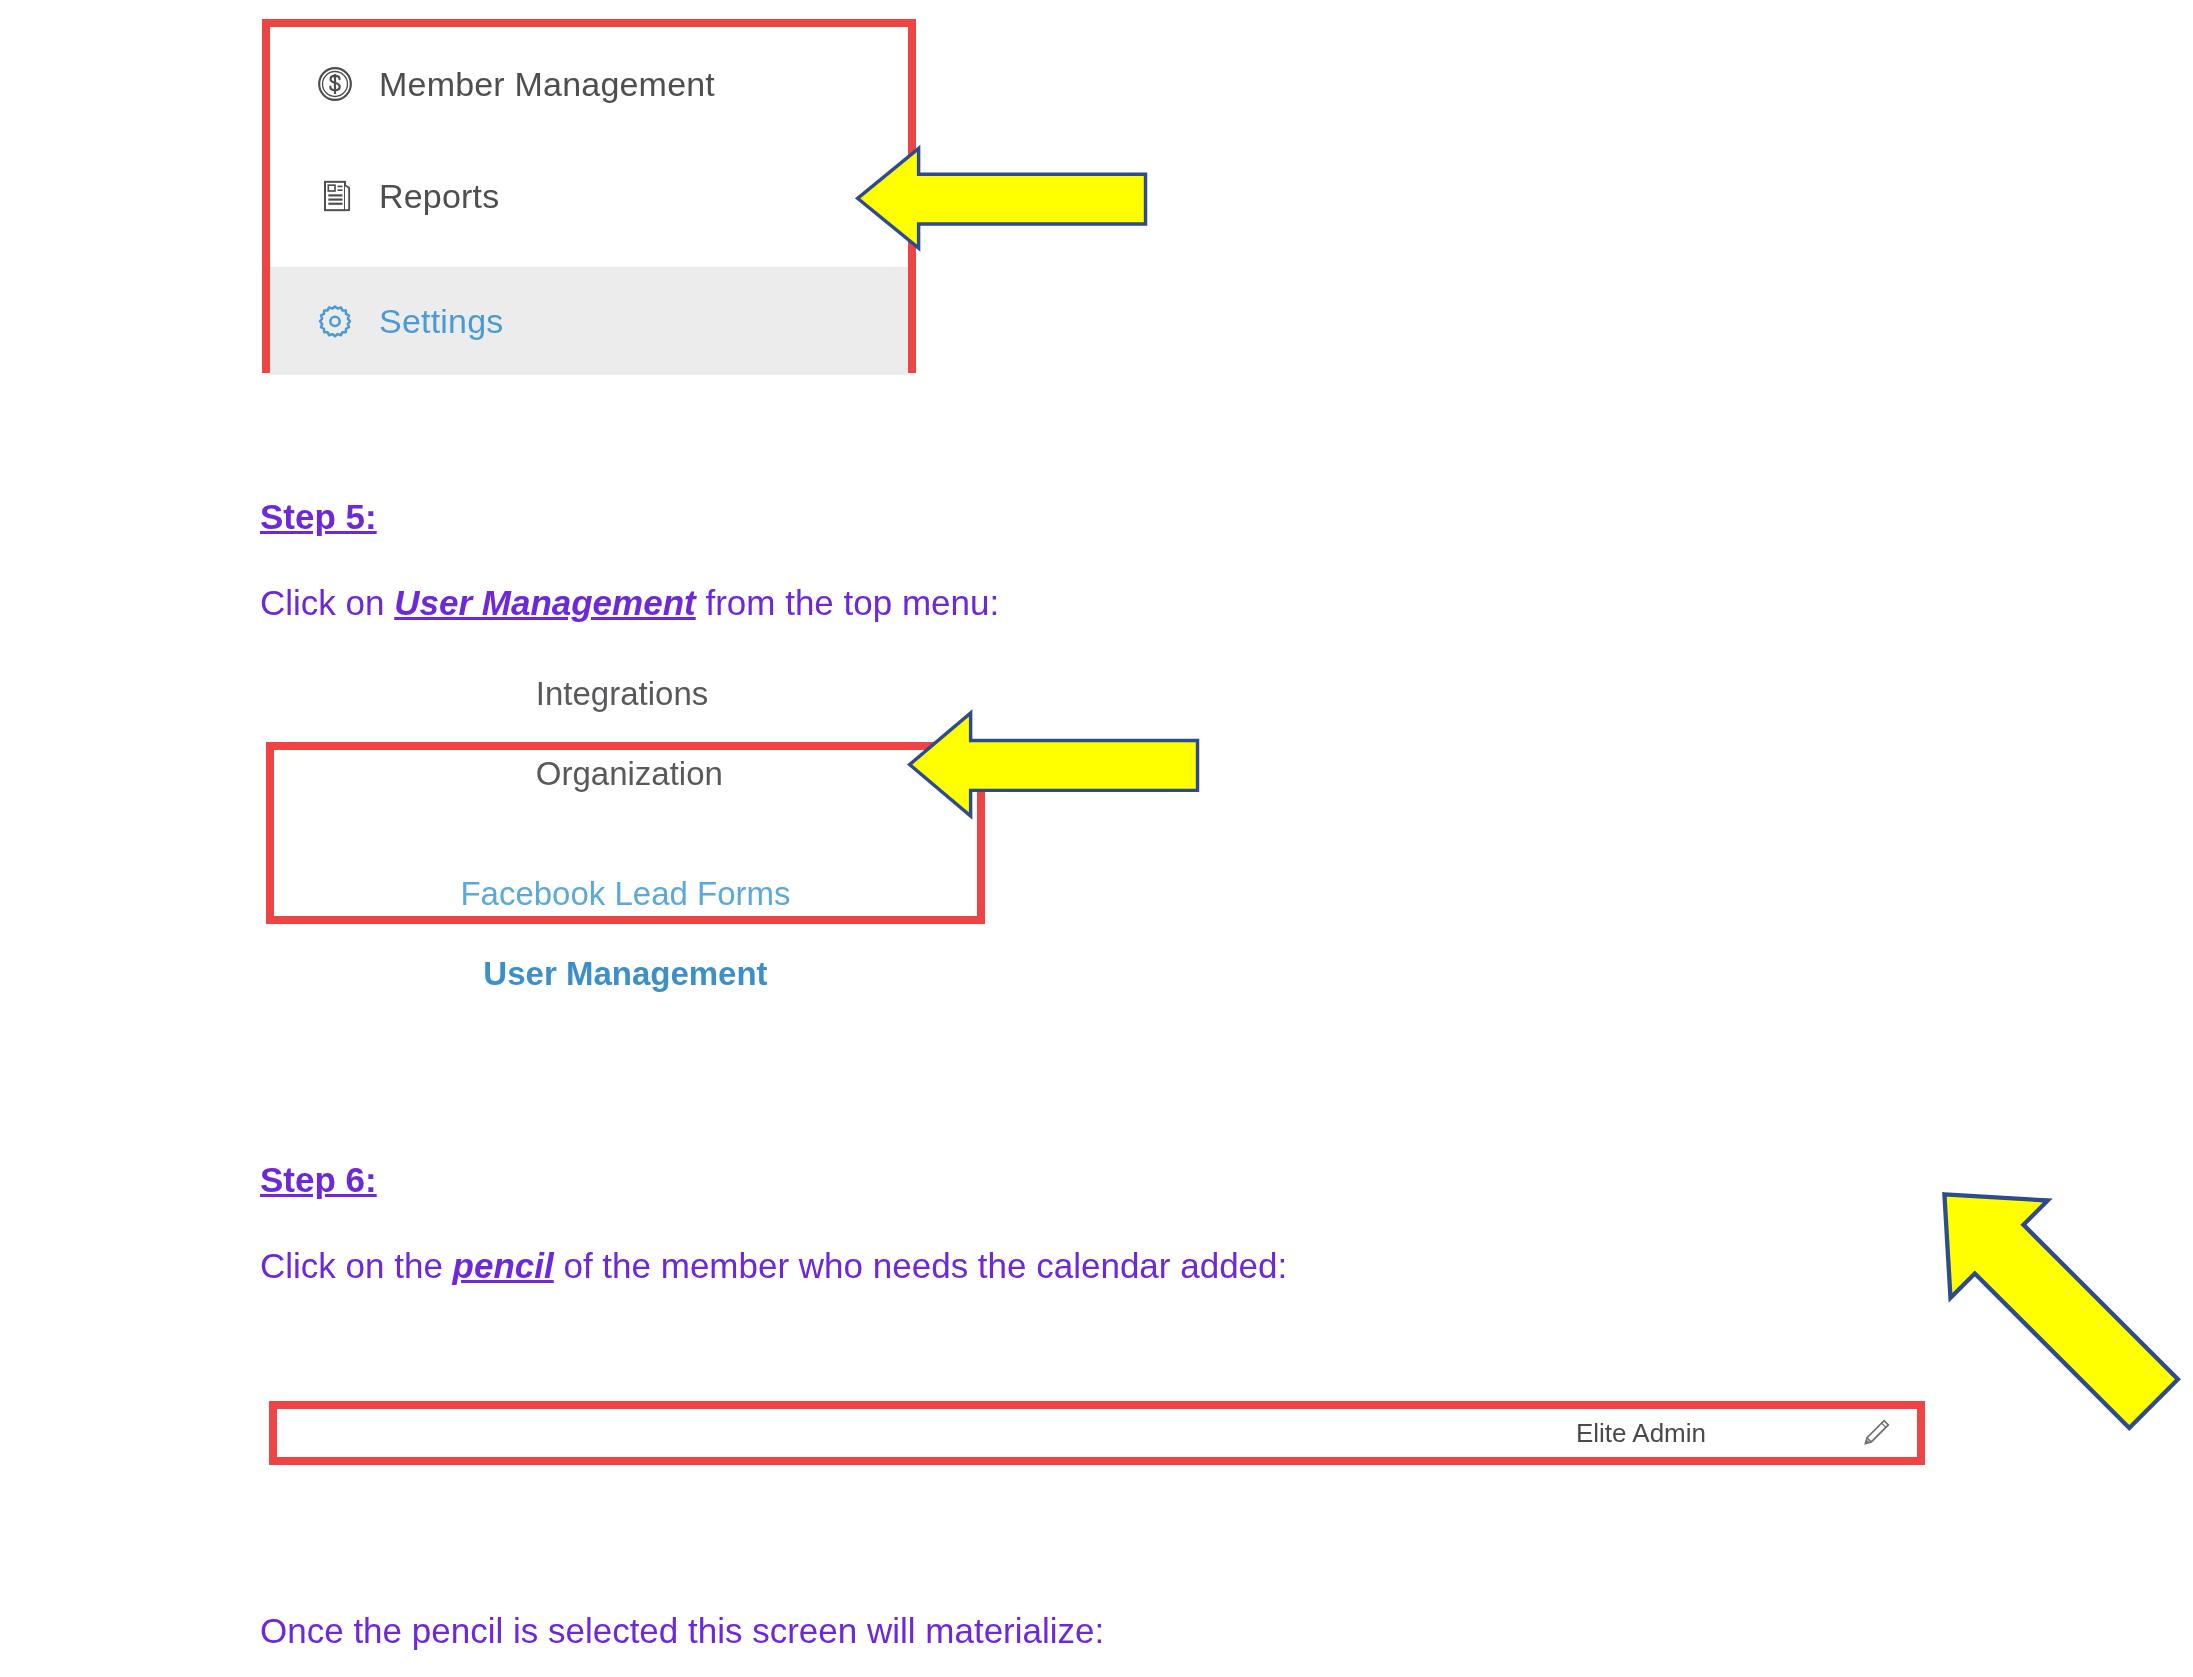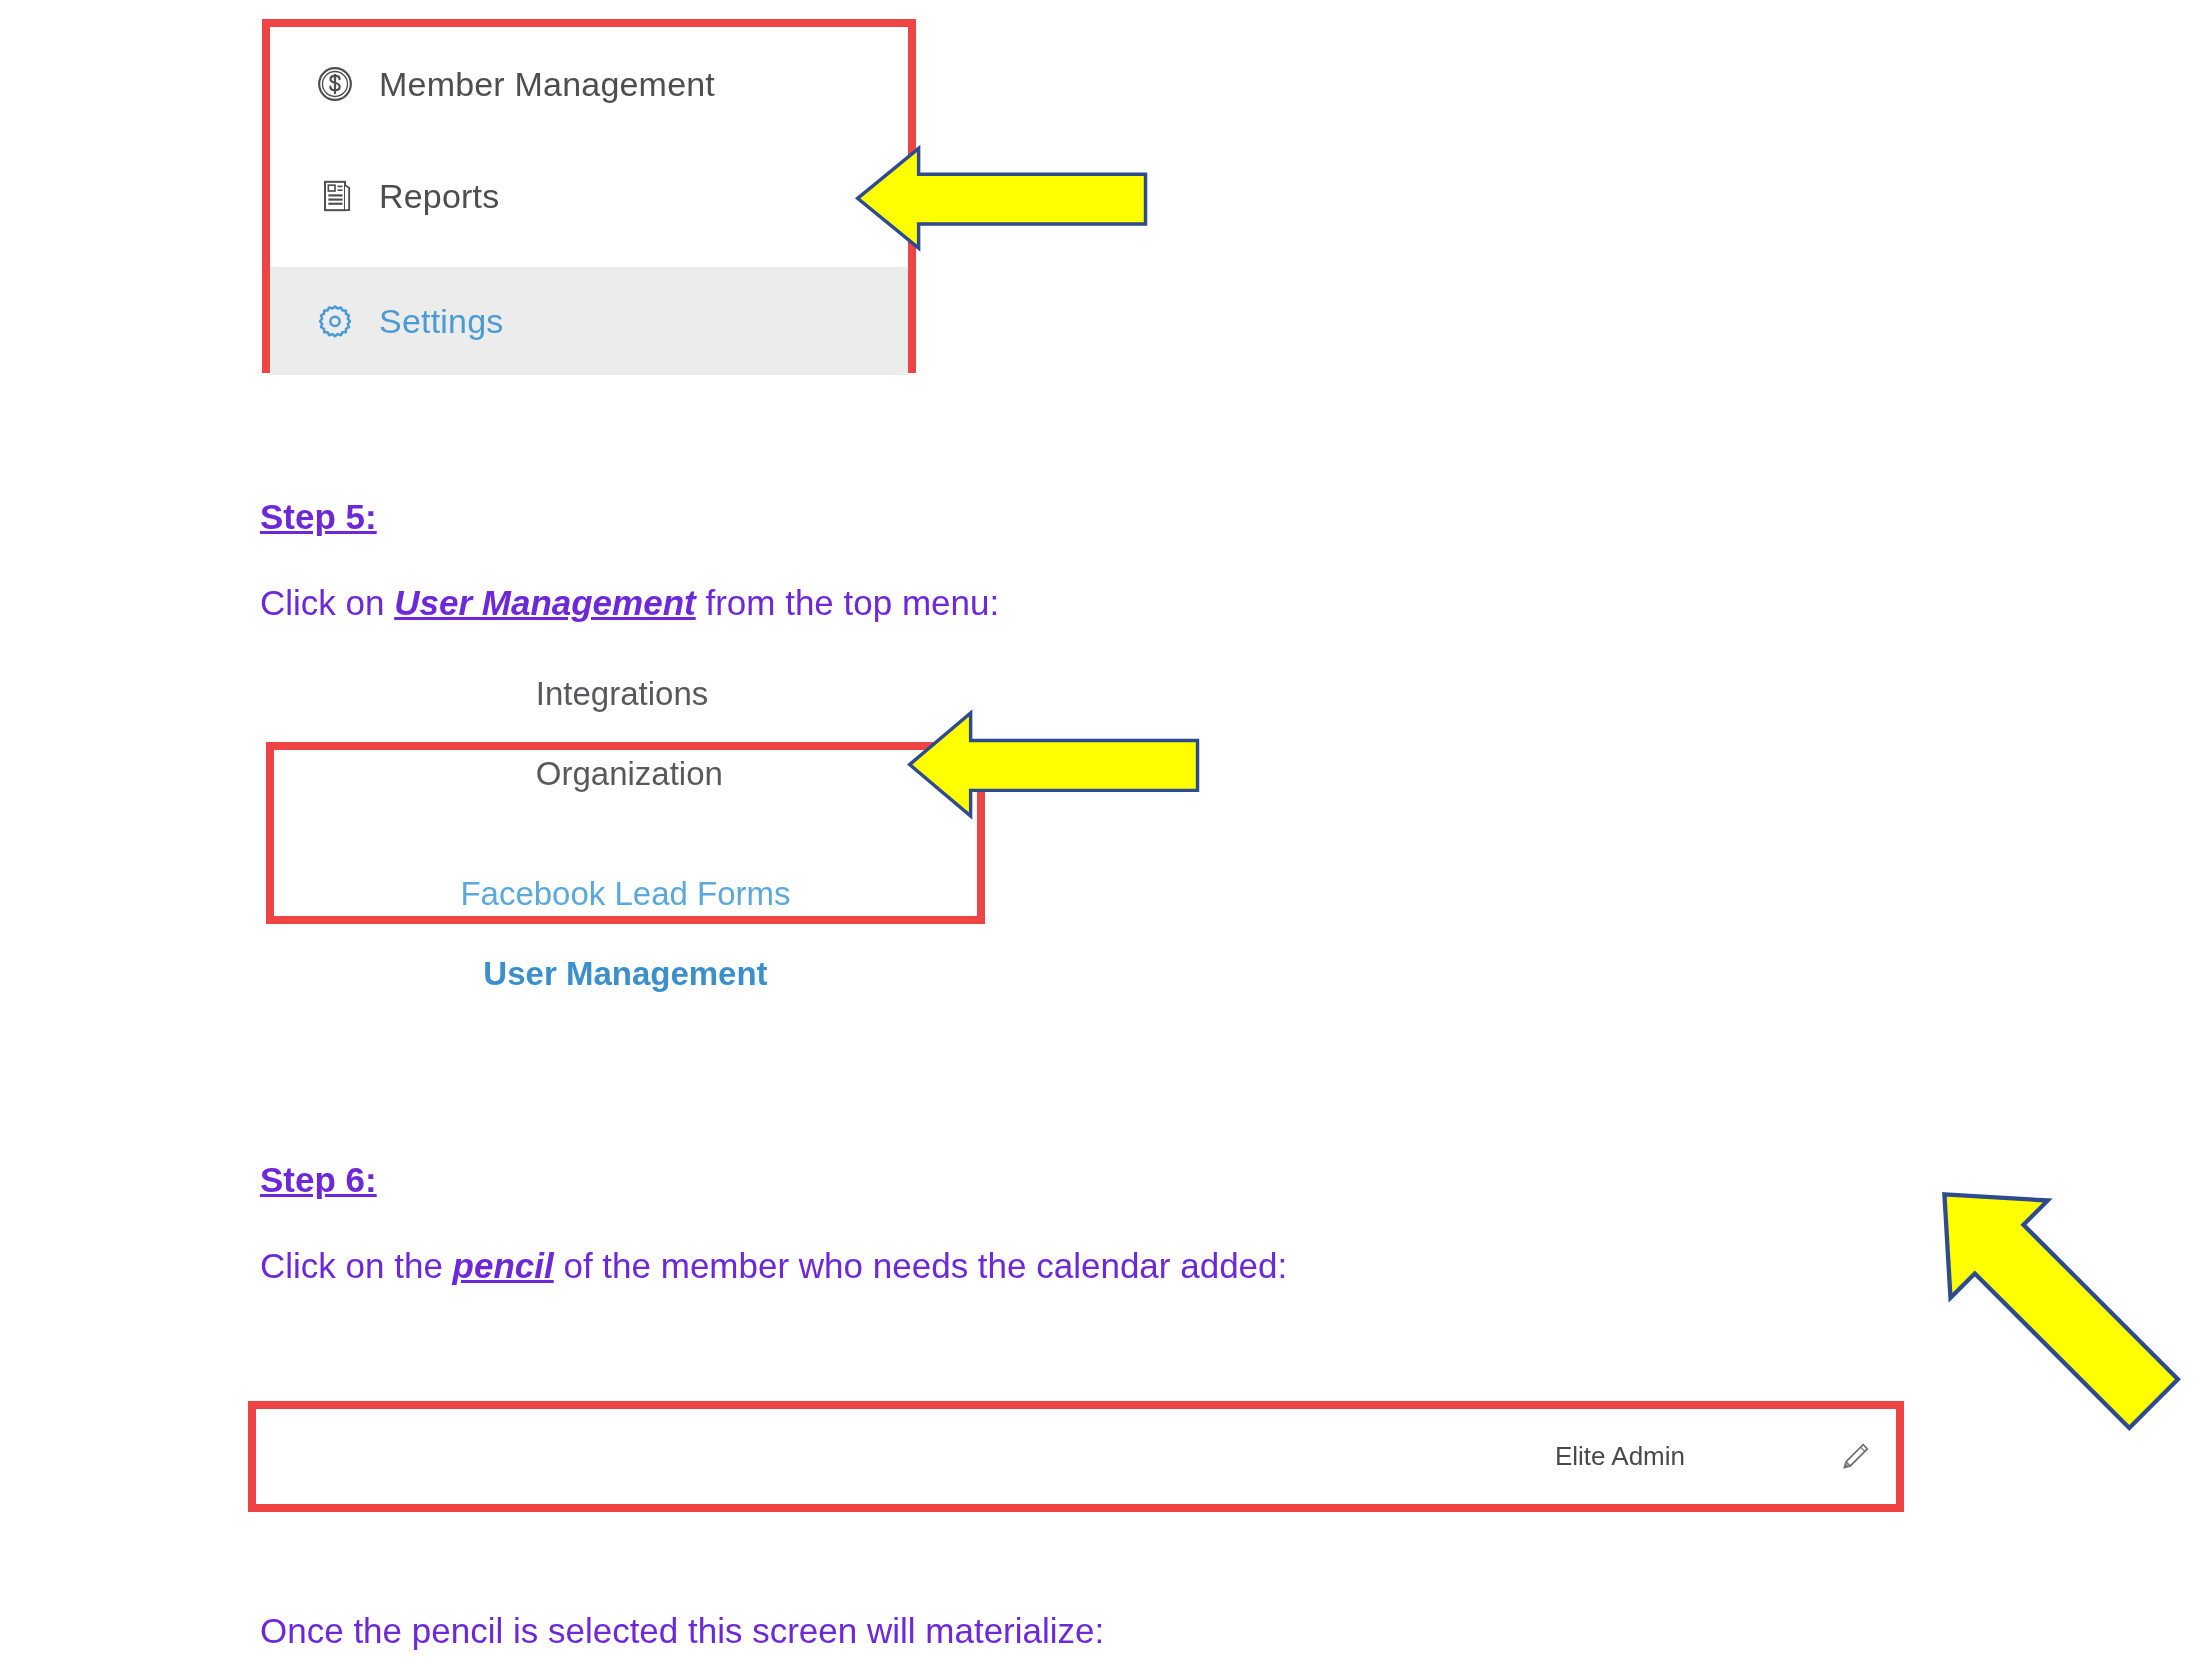--- a/index.html
+++ b/index.html
@@ -96,21 +96,21 @@
     white-space: nowrap;
   }
   .menu-link {
     font-size: 33px;
     white-space: nowrap;
   }
   .menu-link.primary { color: #3d8fcc; font-weight: bold; }
   .menu-link.secondary { color: #5ba8dc; font-weight: normal; }
 
   
-  #member-capture { left: 248px; top: 1401px; width: 1656px; height: 111px; }
+  #member-capture { left: 269px; top: 1401px; width: 1656px; height: 64px; }
   .member-inner {
     position: absolute;
     left: 0; top: 0; right: 0; bottom: 0;
     background: #ffffff;
     display: flex;
     align-items: center;
     justify-content: flex-end;
     padding-right: 24px;
     box-sizing: border-box;
   }

